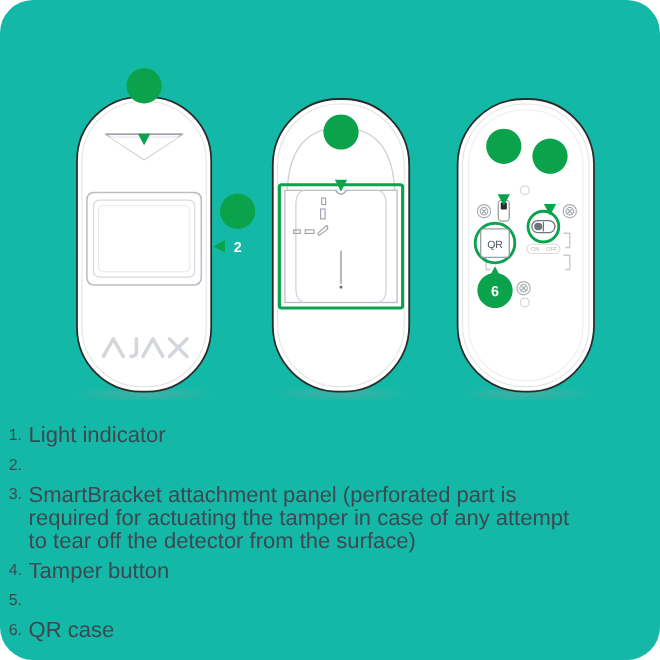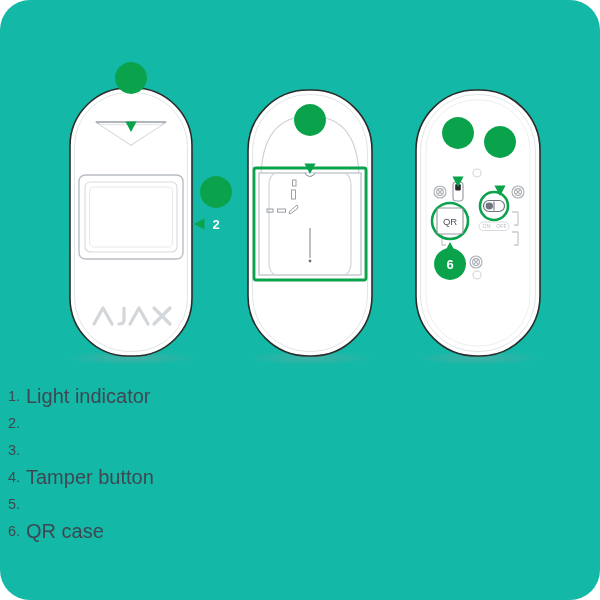--- a/index.html
+++ b/index.html
@@ -235,20 +235,21 @@
       <span class="legend-num">1.</span>
       <span class="legend-text">Light indicator</span>
     </div>
 
     <div class="legend-row">
       <span class="legend-num">2.</span>
     </div>
 
     <div class="legend-row">
       <span class="legend-num">3.</span>
+      <span class="legend-text">SmartBracket attachment panel (perforated part is required for actuating the tamper in case of any attempt to tear off the detector from the surface)</span>
     </div>
 
     <div class="legend-row">
       <span class="legend-num">4.</span>
       <span class="legend-text">Tamper button</span>
     </div>
 
     <div class="legend-row">
       <span class="legend-num">5.</span>
     </div>

